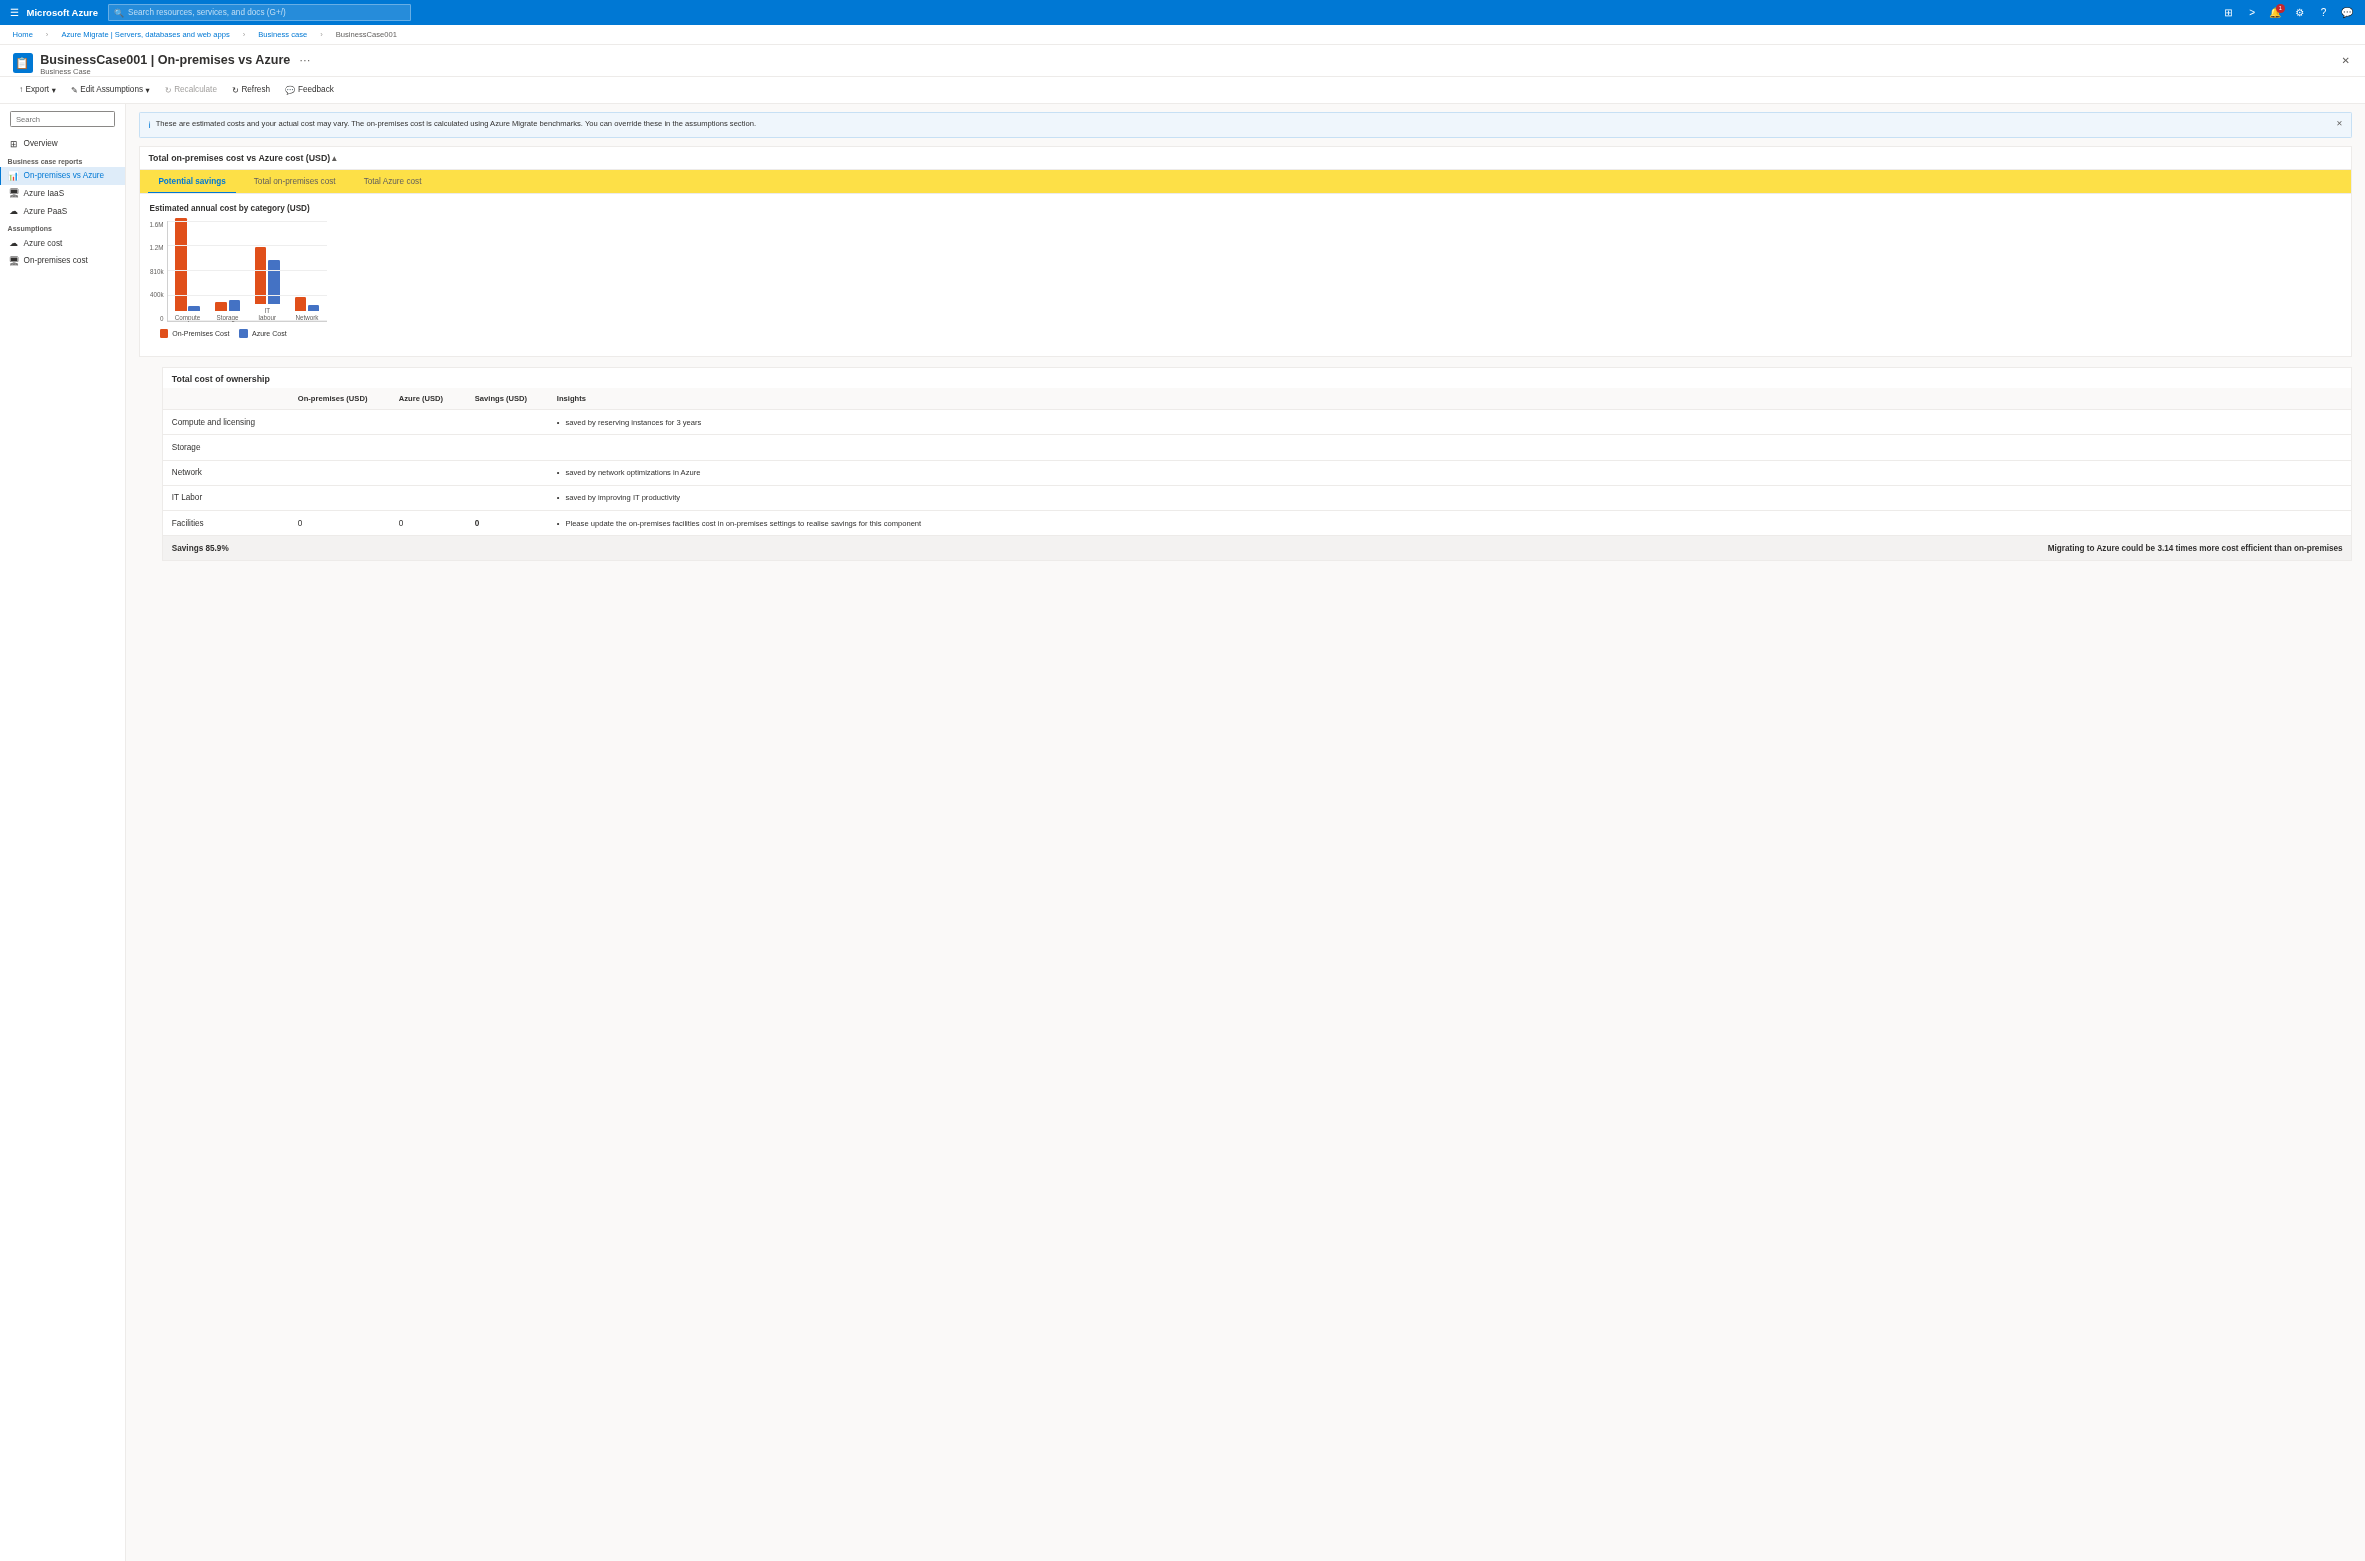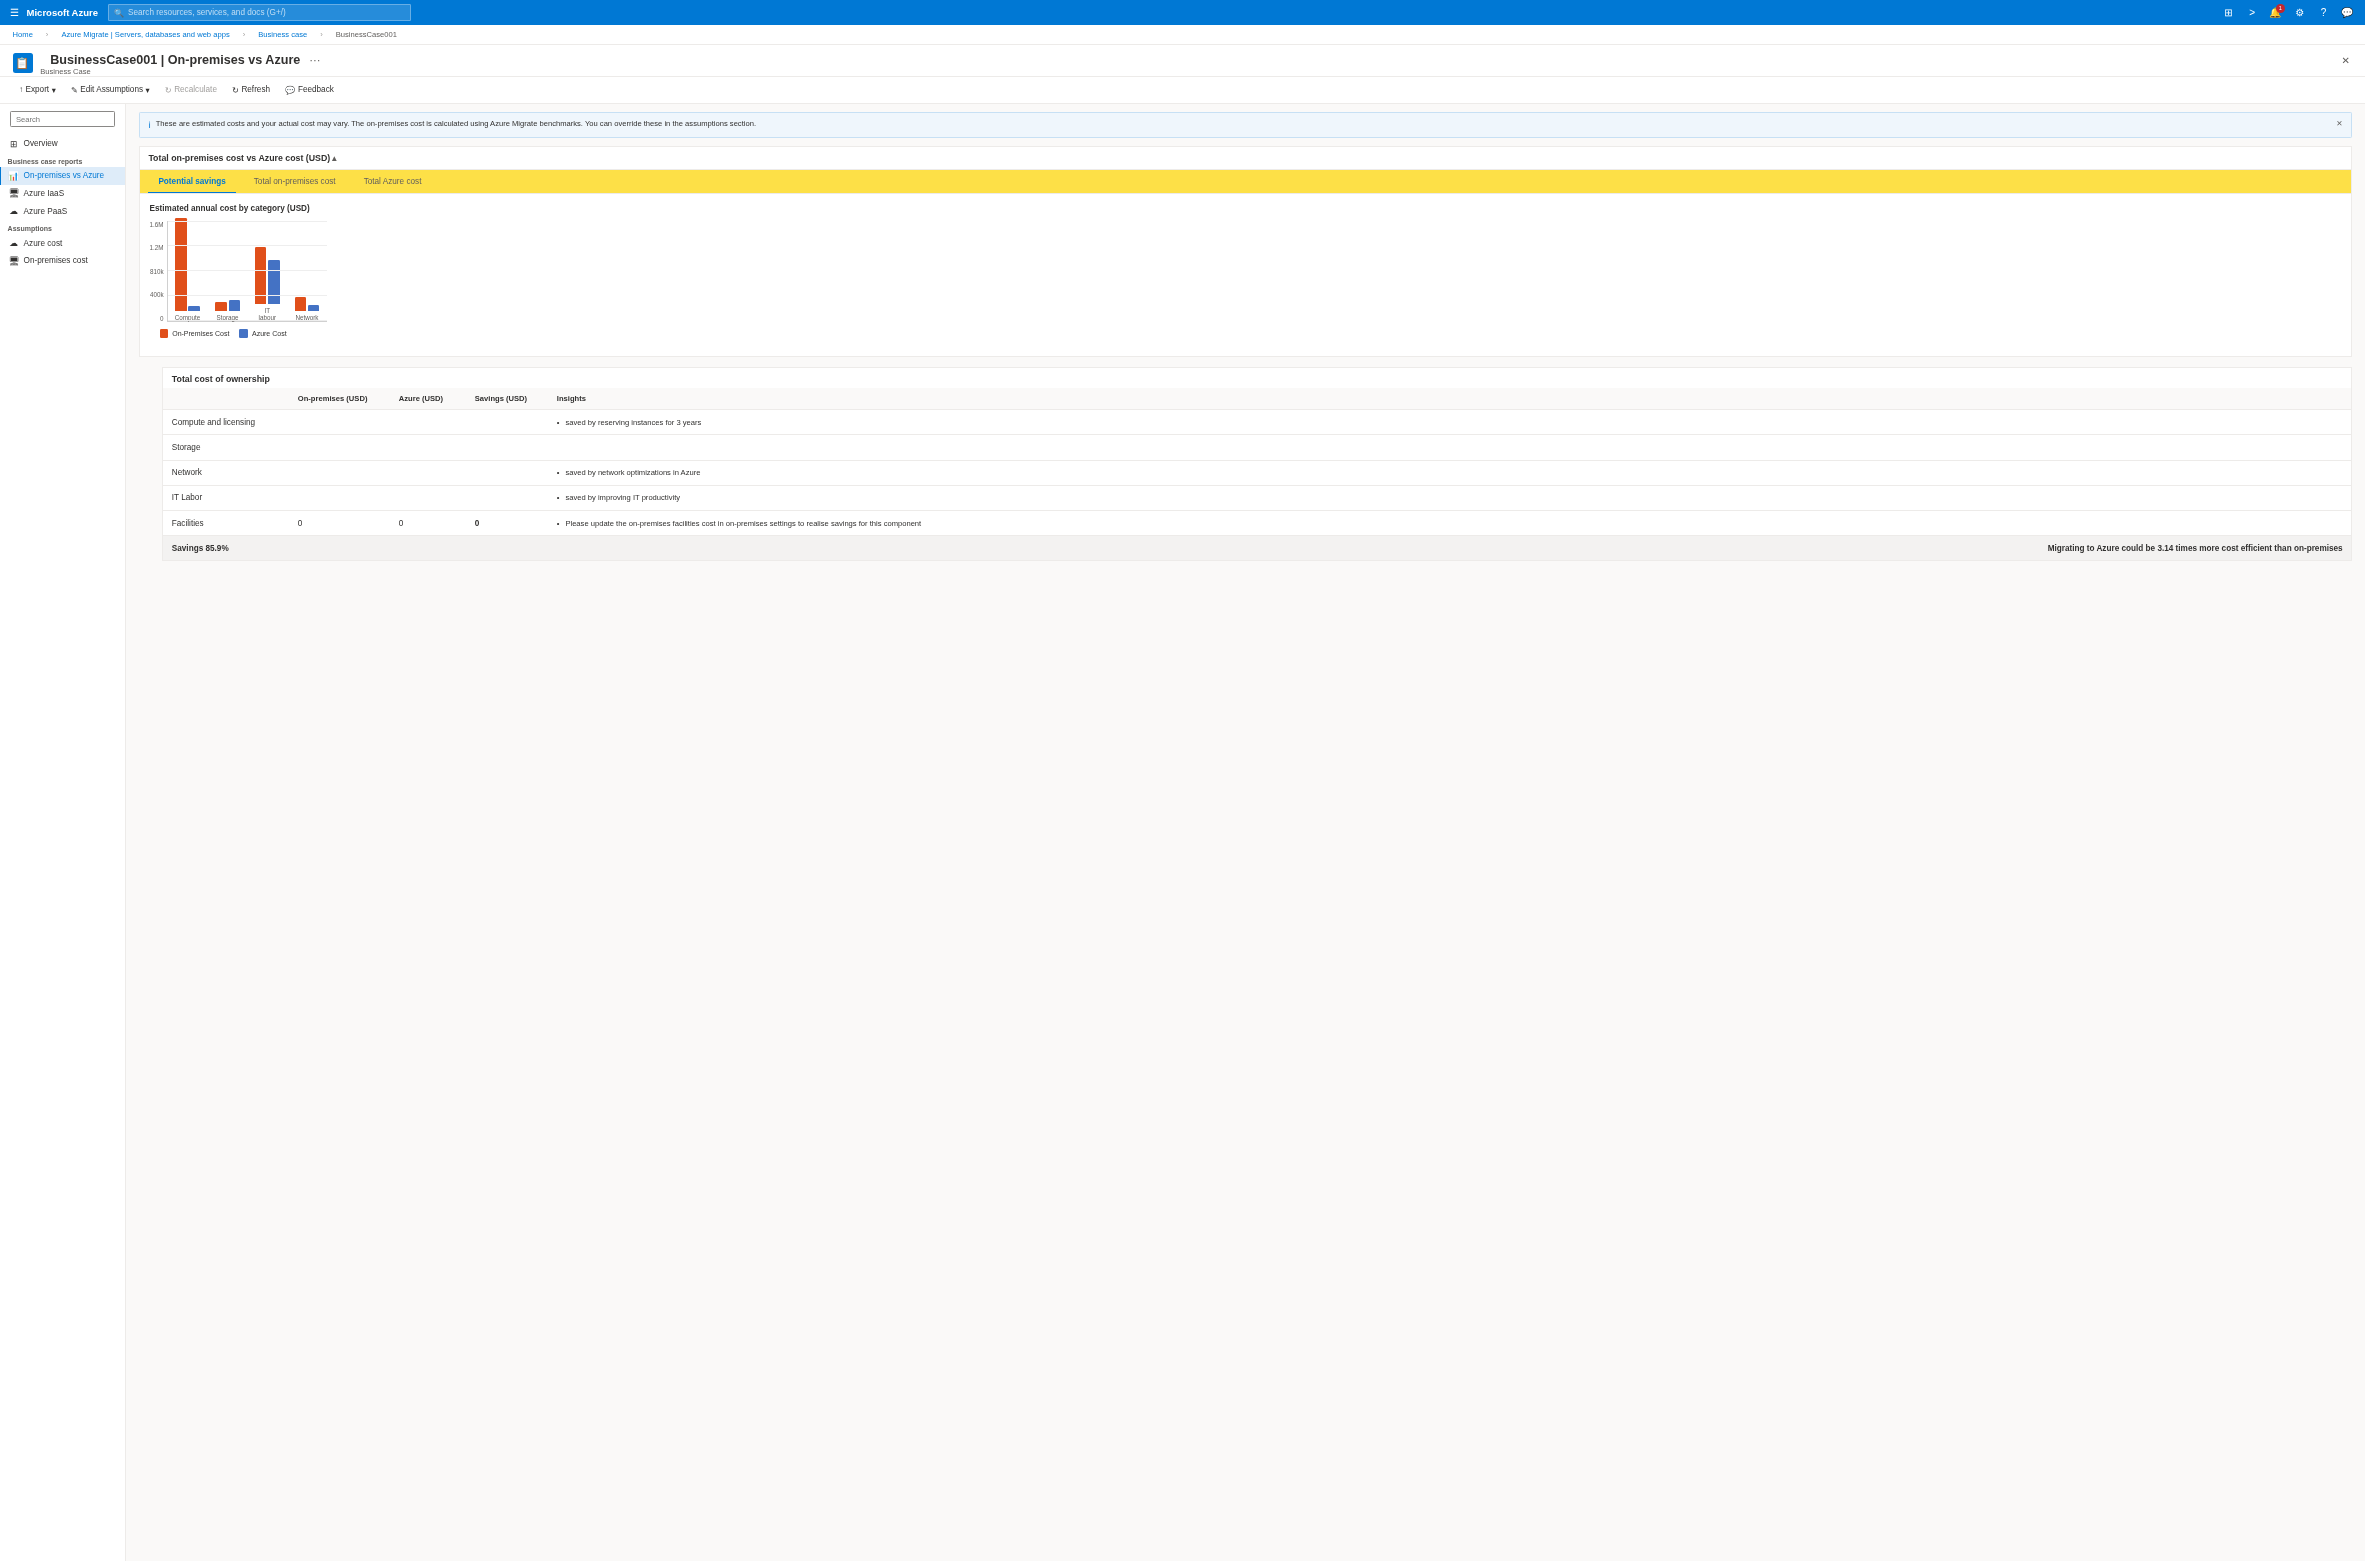--- a/index.html
+++ b/index.html
@@ -77,21 +77,21 @@
     }
     .page-icon {
       width: 20px; height: 20px;
       background: #0078d4;
       border-radius: 2.5px;
       display: flex; align-items: center; justify-content: center;
       color: white; font-size: 11.4px;
       flex-shrink: 0;
     }
     .page-title-area { flex: 1; }
-    .page-title-area h1 { font-size: 12.6px; font-weight: 600; color: #323130; margin-left: 10px; }
+    .page-title-area h1 { font-size: 12.6px; font-weight: 600; color: #323130; }
     .page-title-area .subtitle { font-size: 7.6px; color: #605e5c; }
     .page-header-close { margin-left: auto; cursor: pointer; font-size: 10px; color: #605e5c; padding: 2.5px; }
     .page-more { font-size: 11.4px; color: #605e5c; cursor: pointer; padding: 0 3.8px; }
 
     
     .toolbar {
       background: white;
       padding: 5px 12.6px;
       display: flex;
       align-items: center;

